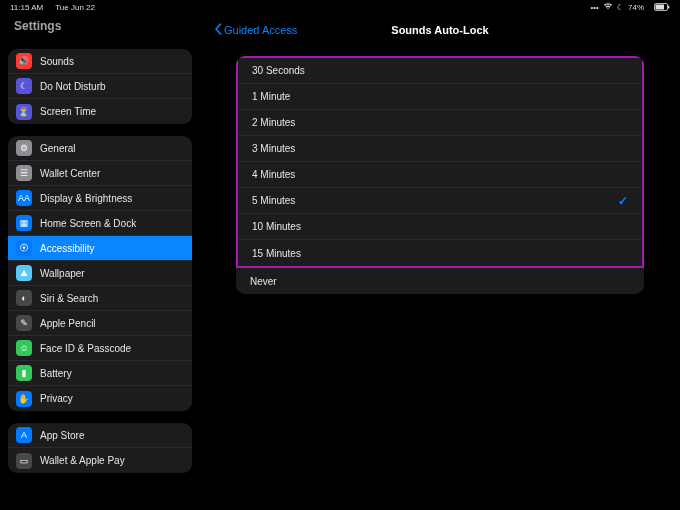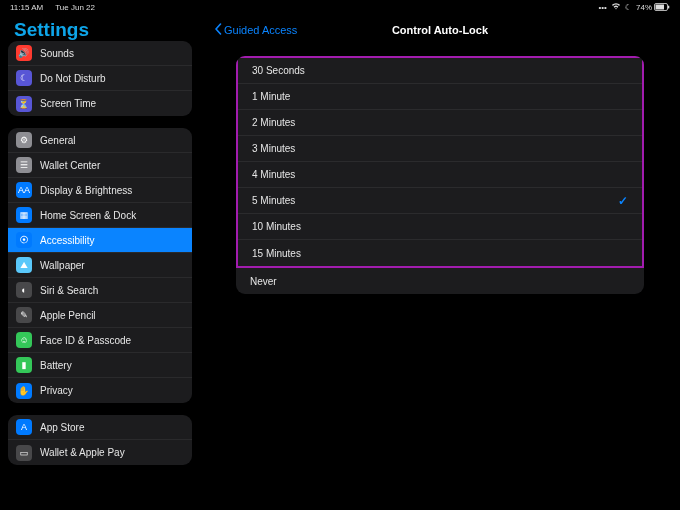--- a/index.html
+++ b/index.html
@@ -2,26 +2,26 @@
 <html><head>
 <meta charset="utf-8">
 <style>
   * { margin: 0; padding: 0; box-sizing: border-box; font-family: -apple-system, "Helvetica Neue", Helvetica, Arial, sans-serif; -webkit-font-smoothing: antialiased; }
   body { width: 680px; height: 510px; background: #000; color: #fff; overflow: hidden; }
   .root { display: flex; flex-direction: column; width: 100%; height: 100%; }
 
   .statusbar { height: 14px; display: flex; align-items: center; justify-content: space-between; padding: 0 10px; font-size: 8px; color: #ddd; }
   .statusbar .left { display: flex; gap: 12px; }
   .statusbar .right { display: flex; gap: 4px; align-items: center; }
-  .battery { display:inline-flex; align-items:center; gap:2px; }
+  .battery { display:inline-flex; align-items:center; gap:10px; }
 
   .main { flex: 1; display: flex; min-height: 0; }
 
   .sidebar { width: 200px; background: #000; display: flex; flex-direction: column; padding-bottom:6px; }
-  .sidebar-title { font-size: 19px; font-weight: 600; color: #0ea5e9; padding: 5px 14px 0 14px; }
+  .sidebar-title { font-size: 12px; font-weight: 600; color: #a3a3a3; padding: 5px 14px 16px 14px; }
 
   .group { background: #1c1c1e; border-radius: 9px; margin: 0 8px 12px 8px; overflow: hidden; }
   .row { display: flex; align-items: center; height: 25px; padding: 0 8px; gap: 8px; font-size: 10px; color: #e6e6e6; border-bottom: 1px solid #2a2a2c; cursor: pointer; }
   .group .row:last-child { border-bottom: none; }
   .row.selected { background: #0a84ff; color: #fff; }
   .row .icon { width: 16px; height: 16px; border-radius: 4px; display: flex; align-items: center; justify-content: center; flex-shrink: 0; font-size: 9px; color: #fff; }
 
   .detail { flex: 1; background: #000; display: flex; flex-direction: column; }
   .detail-header { height: 32px; display: flex; align-items: center; justify-content: center; position: relative; }
   .back { position: absolute; left: 14px; display: flex; align-items: center; gap: 2px; color: #0a84ff; font-size: 11px; cursor: pointer; }
@@ -151,21 +151,21 @@
     <div class="detail">
       <div class="detail-header">
         <div class="back">
           <span>
             <svg width="8" height="12" viewBox="0 0 8 12">
                 <path d="M6.5 1 L2 6 L6.5 11" fill="none" stroke="#0a84ff" stroke-width="1.6" stroke-linecap="round" stroke-linejoin="round"></path>
               </svg>
           </span>
           <span>Guided Access</span>
         </div>
-        <div class="detail-title">Control Auto-Lock</div>
+        <div class="detail-title">Sounds Auto-Lock</div>
       </div>
       <div class="panel-wrap">
         <div class="panel" id="panel">
             <div class="highlight-box">
               <div class="option">
                 <span>30 Seconds</span>
               </div>
               <div class="option">
                 <span>1 Minute</span>
               </div>

